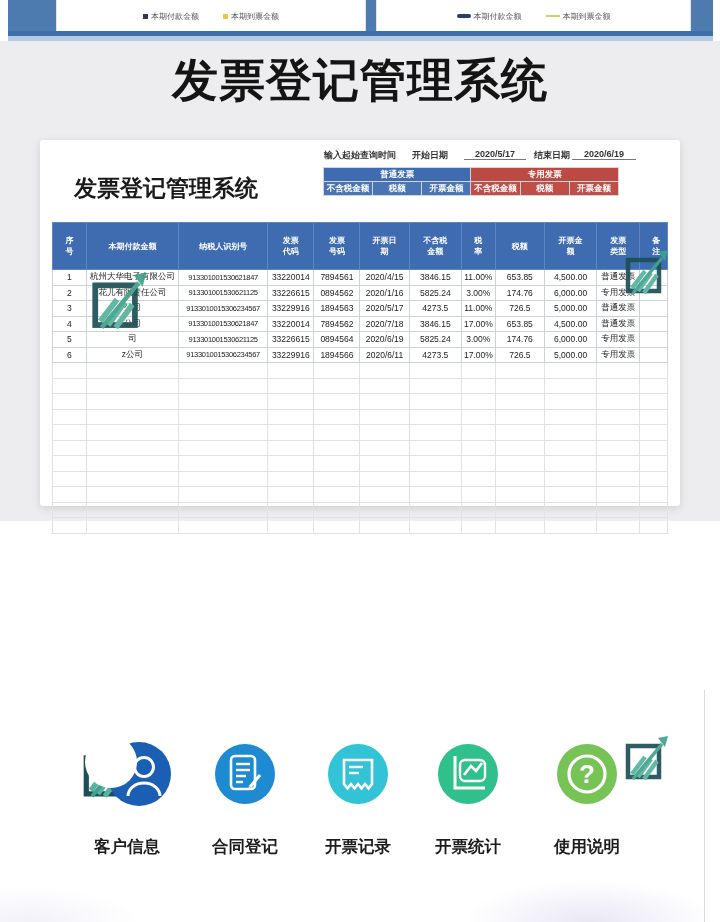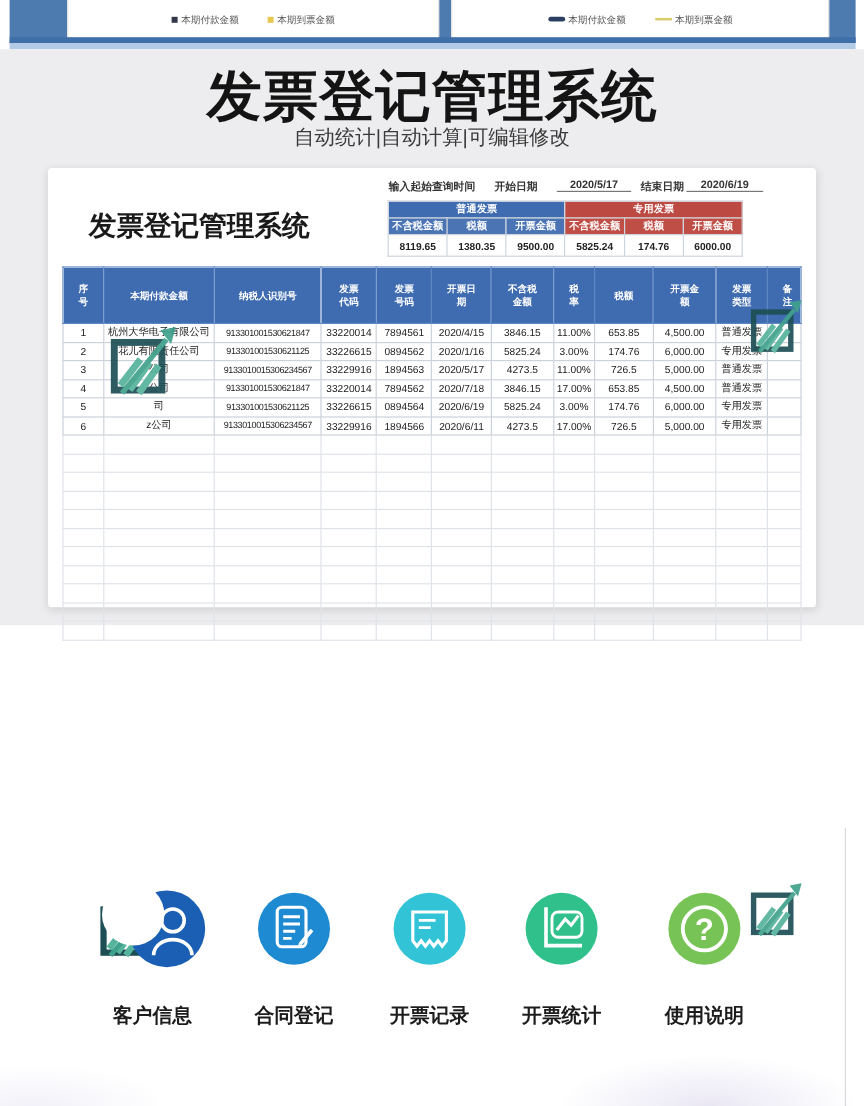--- a/index.html
+++ b/index.html
@@ -113,21 +113,20 @@
         <span class="mk mk-line-yellow"></span>
         <span>本期到票金额</span>
       </span>
     </div>
     <div class="strip-band-dark"></div>
     <div class="strip-band-light"></div>
   </div>
 
   <div class="mid">
     <div class="hero-title">发票登记管理系统</div>
-    <div class="hero-sub">自动统计|自动计算|可编辑修改</div>
 
     <div class="excel-card">
       <div class="sheet-title">发票登记管理系统</div>
 
       <div class="q-item q-prompt">输入起始查询时间</div>
       <div class="q-item q-label1">开始日期</div>
       <div class="q-item q-val1">2020/5/17</div>
       <div class="q-item q-label2">结束日期</div>
       <div class="q-item q-val2">2020/6/19</div>
 
@@ -137,28 +136,20 @@
           <td class="grp" colspan="3" style="background: rgb(63, 108, 176);">普通发票</td>
           <td class="grp" colspan="3" style="background: rgb(188, 74, 67);">专用发票</td>
         </tr>
         <tr class="sub">
               <td>不含税金额</td>
               <td>税额</td>
               <td>开票金额</td>
               <td>不含税金额</td>
               <td>税额</td>
               <td>开票金额</td>
-            </tr>
-        <tr class="vals">
-              <td>8119.65</td>
-              <td>1380.35</td>
-              <td>9500.00</td>
-              <td>5825.24</td>
-              <td>174.76</td>
-              <td>6000.00</td>
             </tr>
       </tbody>
         </table>
 
       <table class="main-table">
         <colgroup>
           <col style="width:5.5%">
             <col style="width:15%">
             <col style="width:14.5%">
           <col style="width:7.5%">

